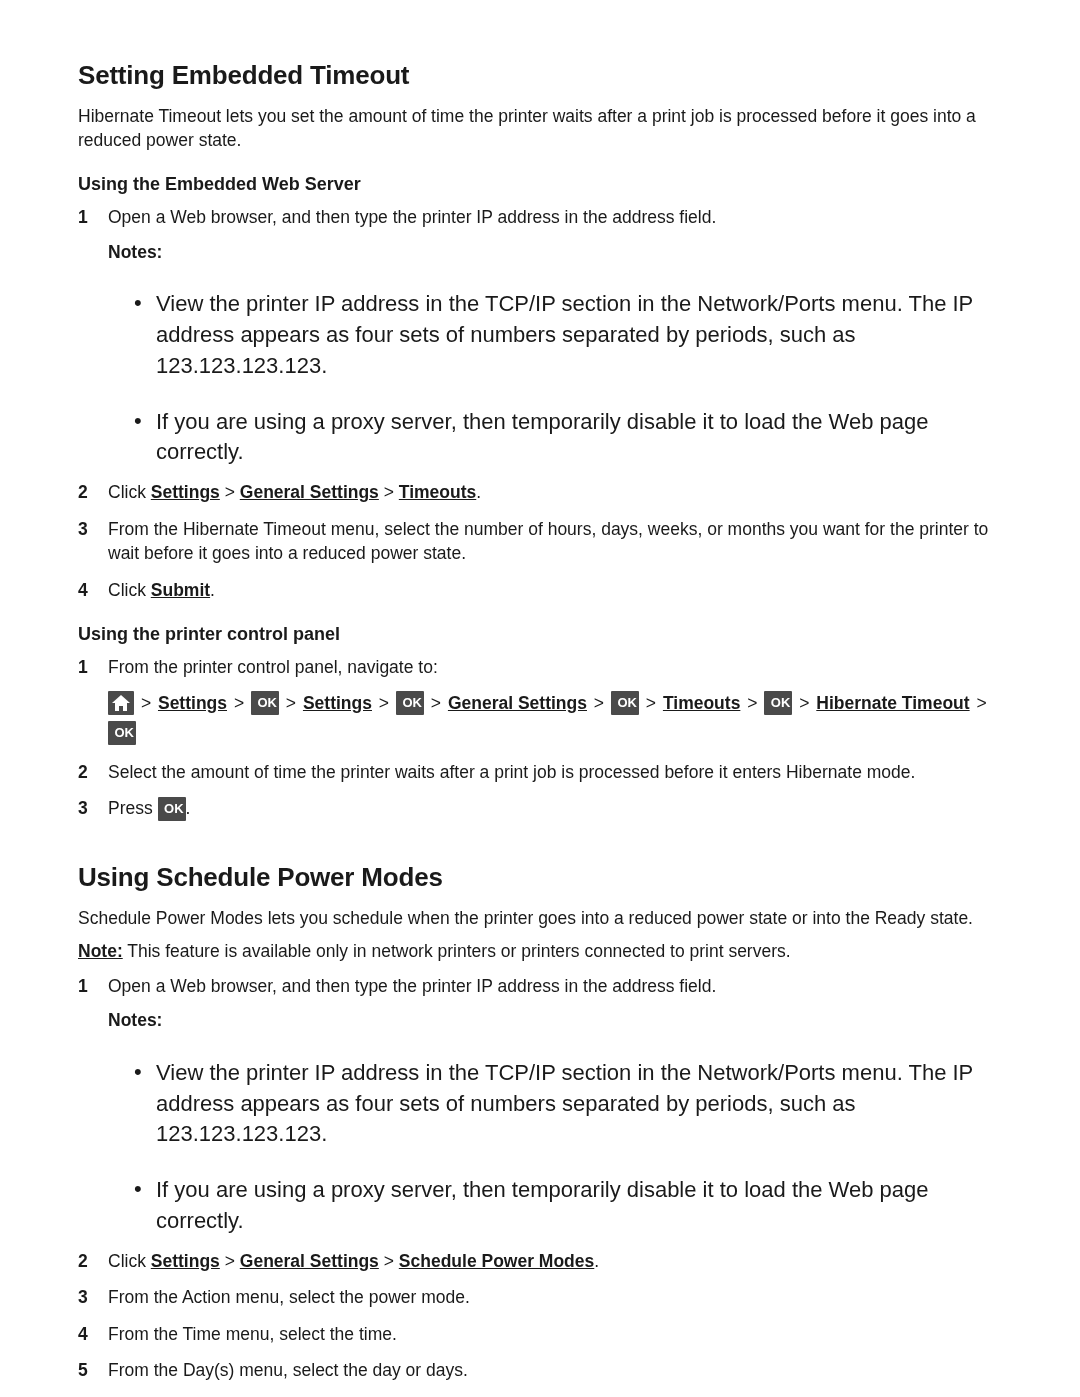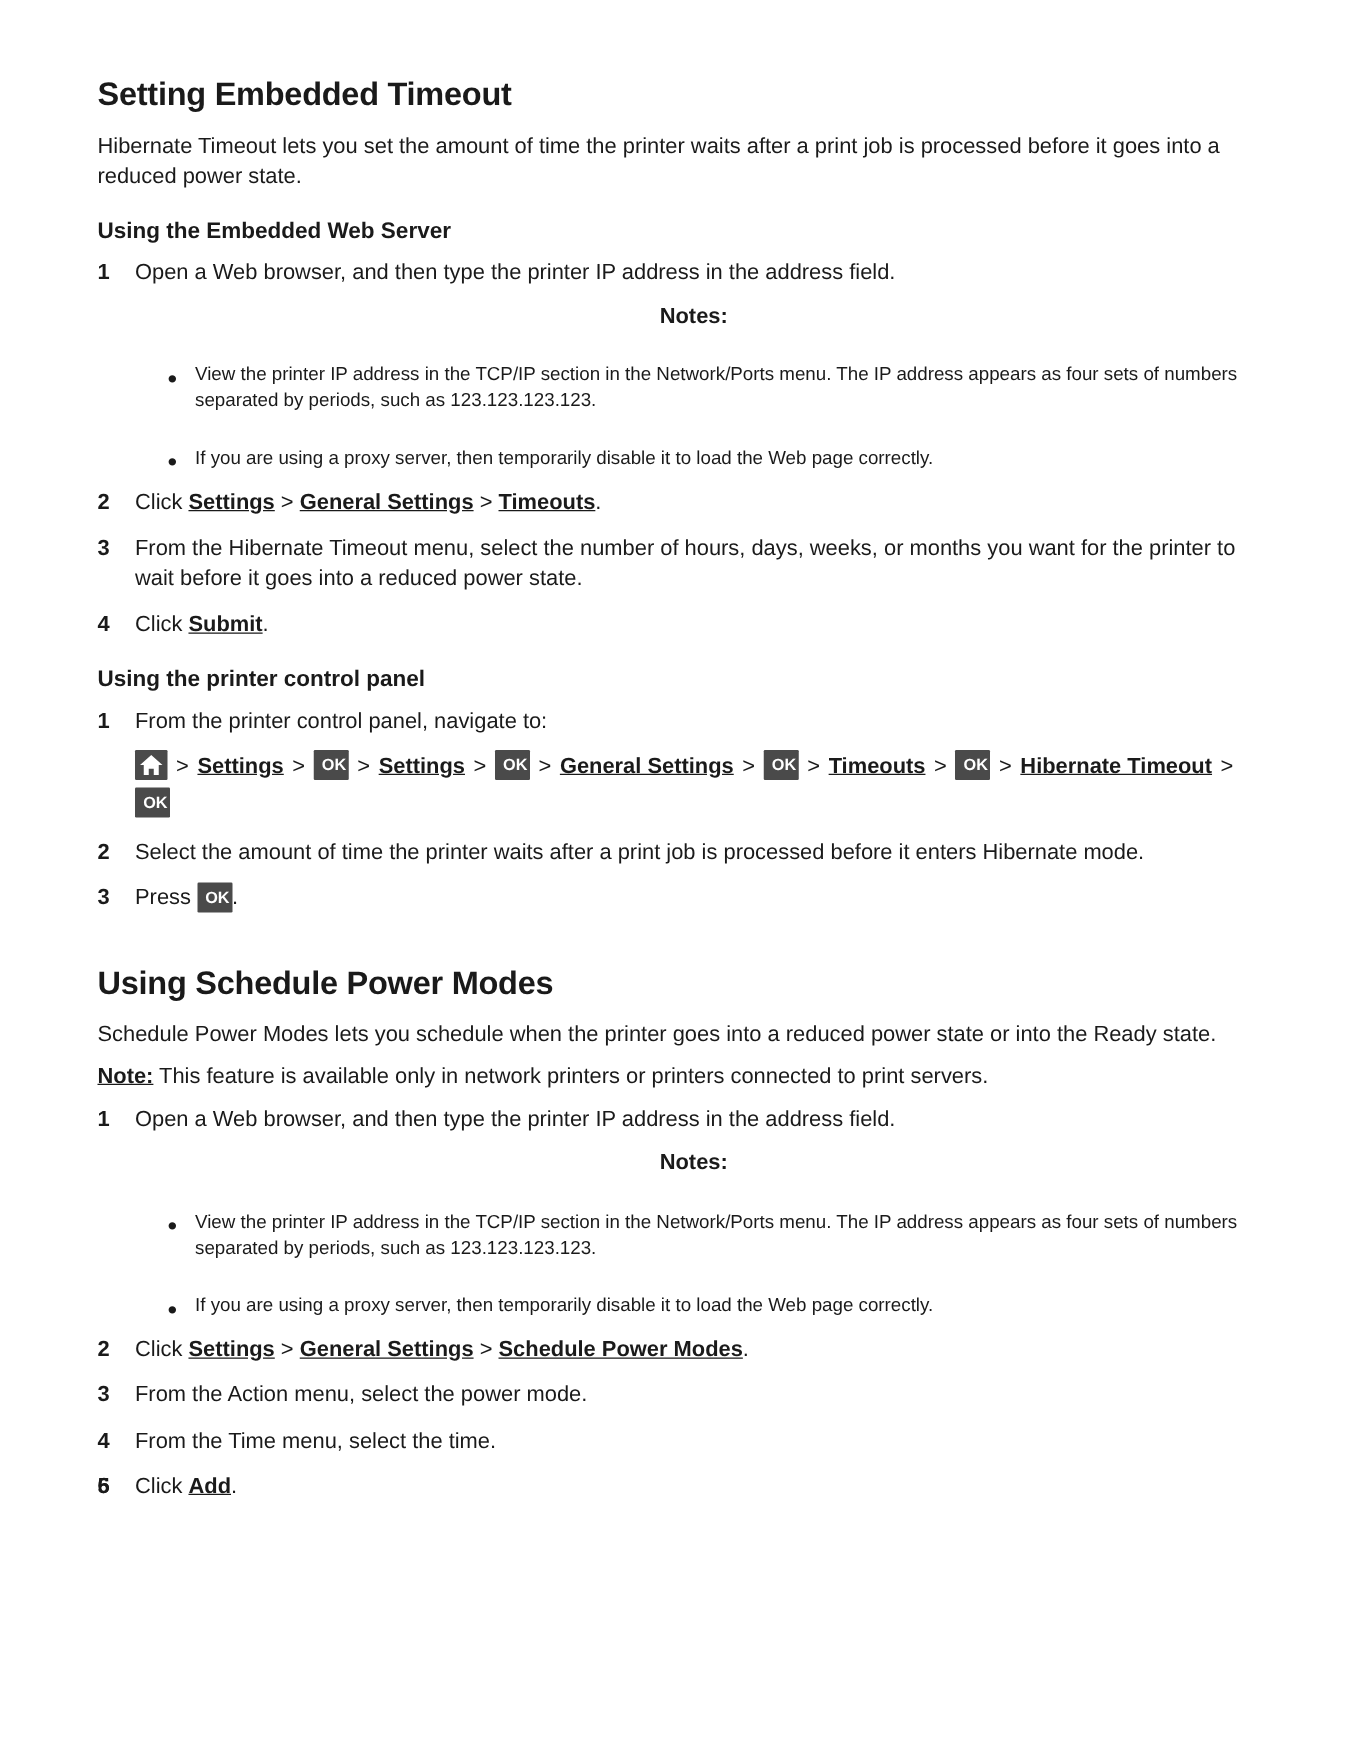--- a/index.html
+++ b/index.html
@@ -56,30 +56,29 @@
     left: 0;
     top: 0;
     font-weight: 700;
     font-size: 17.5px;
   }
   .notes-label {
     font-weight: 700;
     margin: 10px 0 6px 0;
     font-size: 17.5px;
     display: block;
-    text-align: center;
   }
   ul {
     margin: 4px 0 10px 0;
     padding-left: 48px;
     list-style: none;
   }
   ul li {
     position: relative;
-    font-size: 15px;
+    font-size: 22px;
     line-height: 1.4;
     margin-bottom: 6px;
     margin-top: 25px;
   }
   ul li::before {
     content: "•";
     position: absolute;
     left: -22px;
     top: -1px;
     font-size: 22px;
@@ -207,20 +206,21 @@
     <div class="li">
       <span class="num">3</span>
       <span>From the Action menu, select the power mode.</span>
     </div>
     <div class="li">
       <span class="num">4</span>
       <span>From the Time menu, select the time.</span>
     </div>
     <div class="li">
       <span class="num">5</span>
+      <span>From the Day(s) menu, select the day or days.</span>
     </div>
     <div class="li">
       <span class="num">6</span>
       <span><span>Click </span><span class="bold">Add</span>.</span>
     </div>
   </div>
 
 </div>
 
 </body></html>

